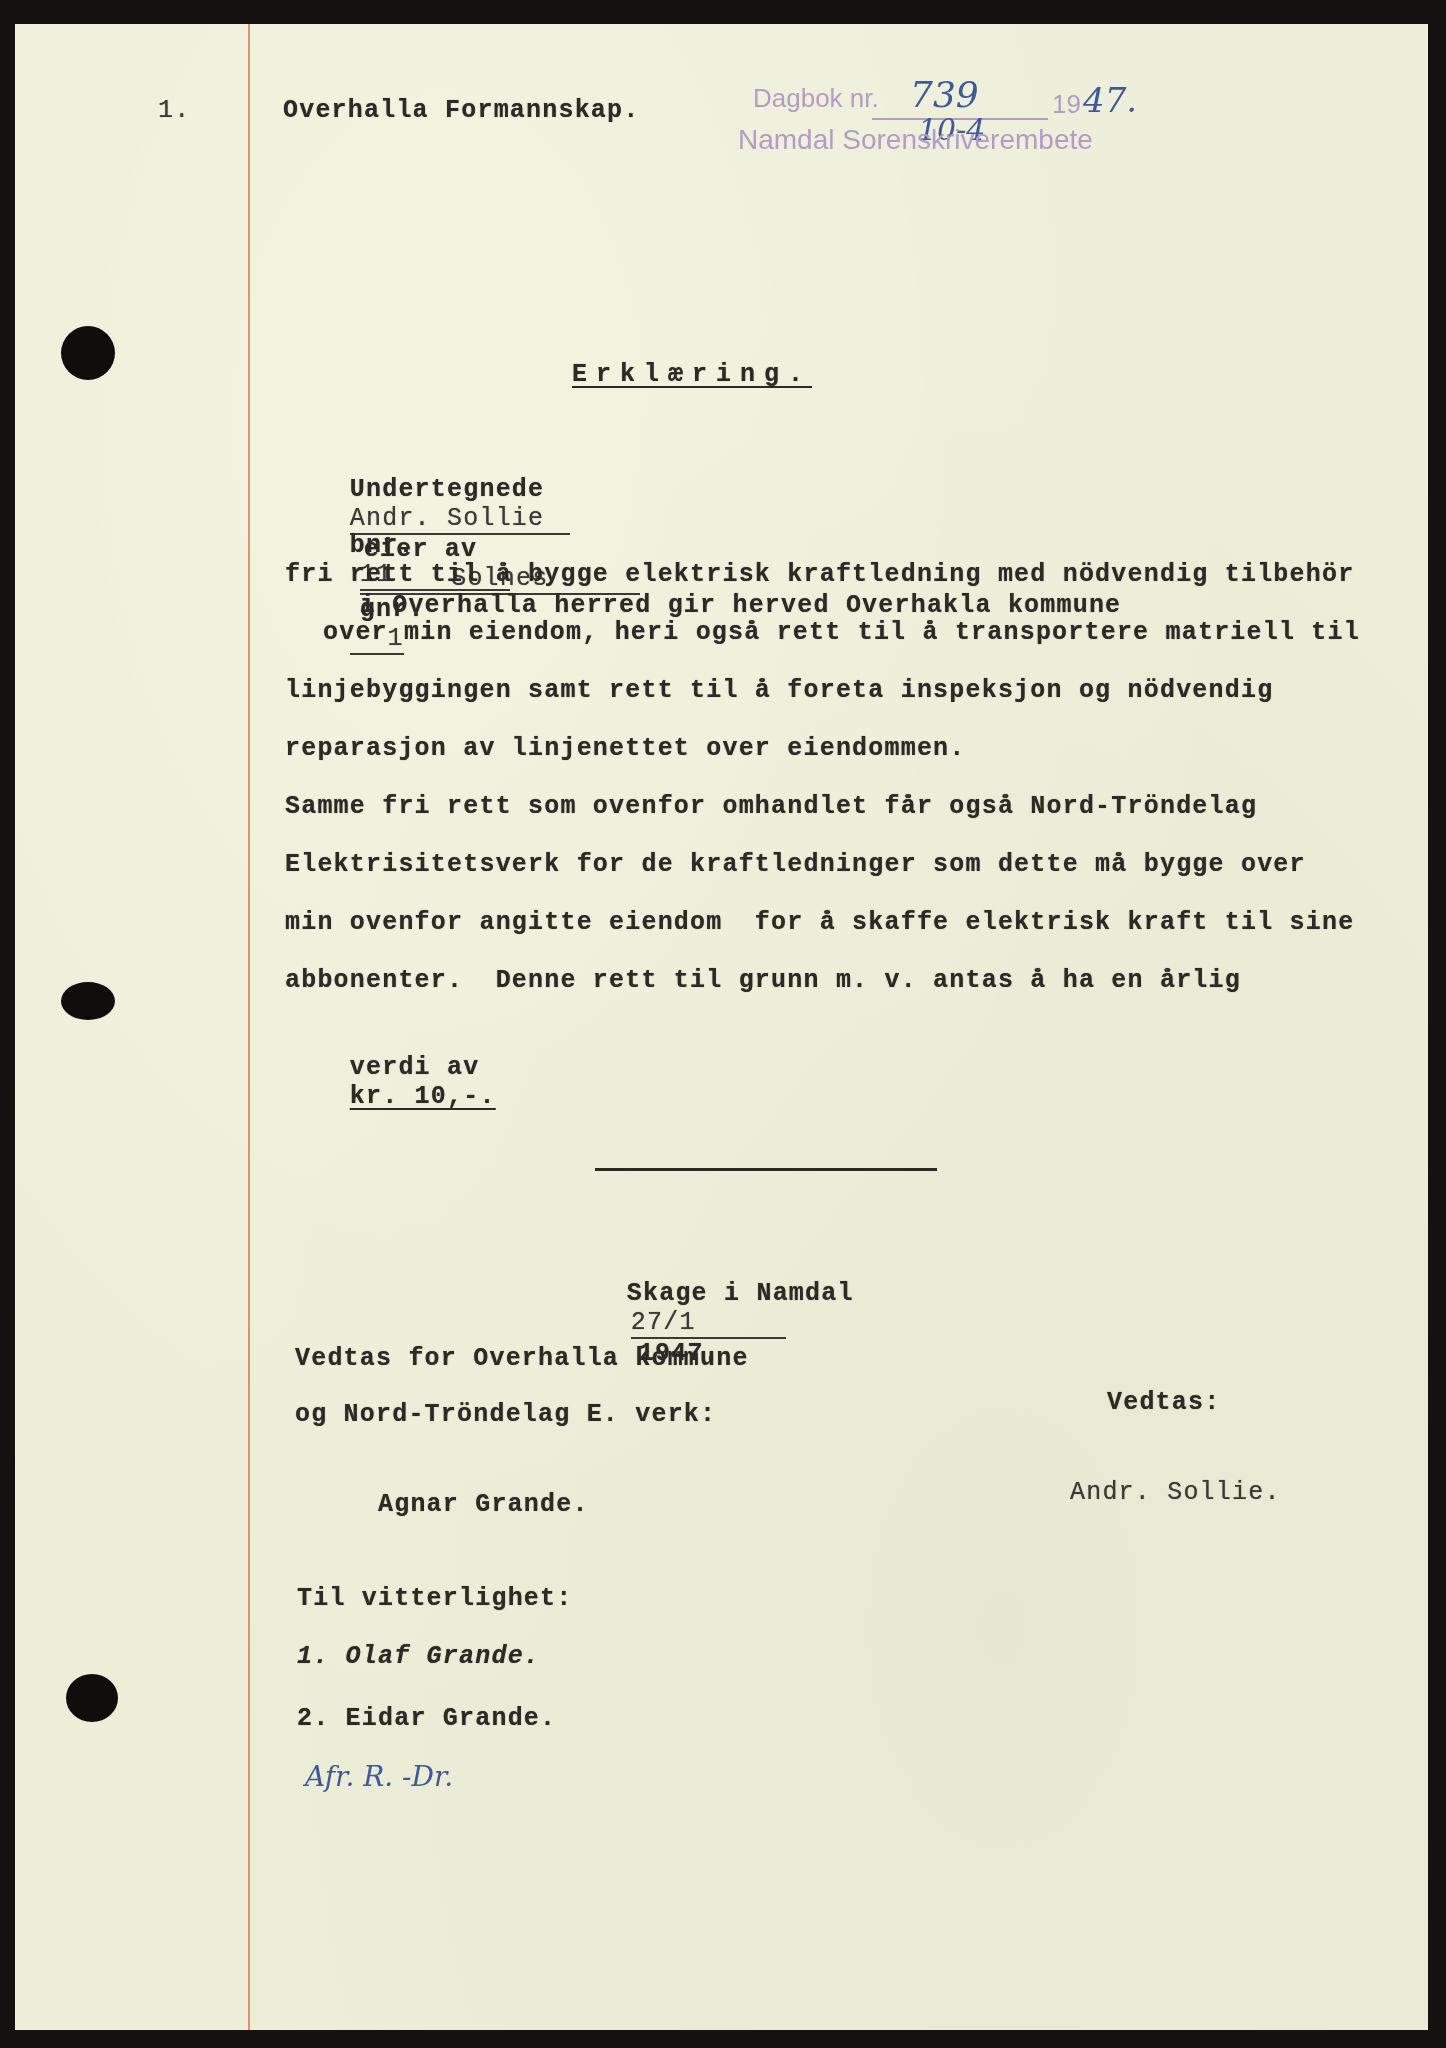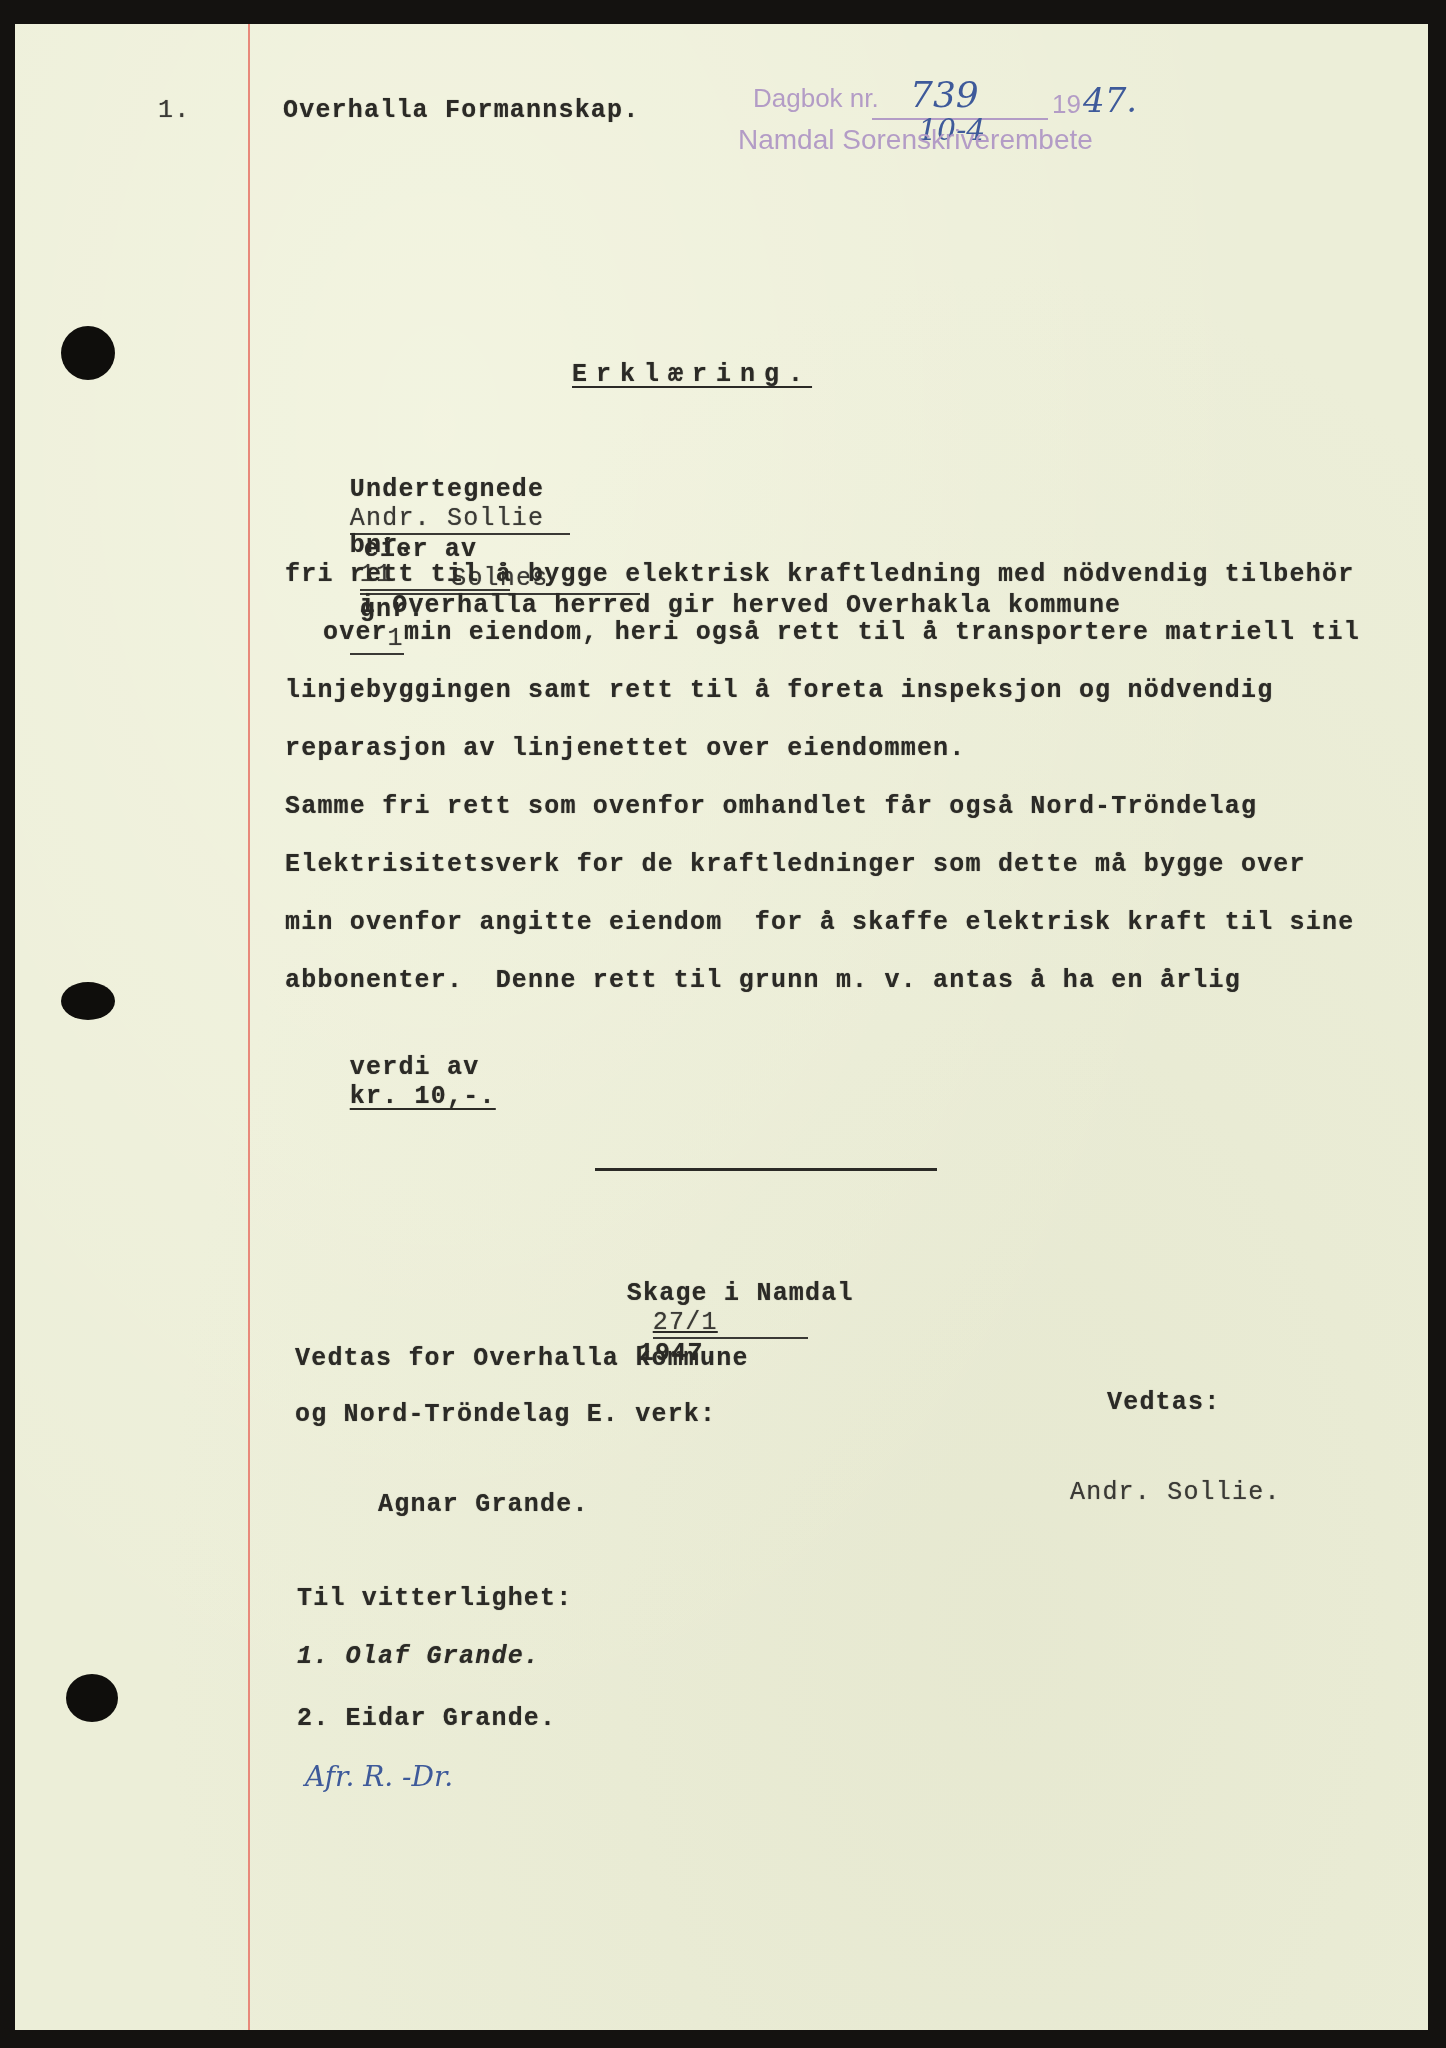--- a/index.html
+++ b/index.html
@@ -120,21 +120,21 @@
 
   <div class="tw" style="left:270px; top:1000px;">
     <span>verdi av</span>
     <span class="ul">kr. 10,-.</span>
   </div>
 
   <div class="rule" style="left:580px; top:1144px; width:342px;"></div>
 
   <div class="tw" style="left:547px; top:1226px;">
     <span>Skage i Namdal</span>
-    <span style="display:inline-block; width:155px; border-bottom:2px solid #3a3935; margin-left:26px;text-decoration:underline;"><span class="light">27/1</span></span>
+    <span style="display:inline-block; width:155px; border-bottom:2px solid #3a3935; margin-left:4px;"><span class="light">27/1</span></span>
     <span style="margin-left:12px;">1947.</span>
   </div>
 
   <div class="tw" style="left:280px; top:1320px;">Vedtas for Overhalla kommune</div>
   <div class="tw" style="left:280px; top:1376px;text-align:center;">og Nord-Tröndelag E. verk:</div>
   <div class="tw" style="left:1092px; top:1364px;">Vedtas:</div>
   <div class="tw" style="left:363px; top:1466px;">Agnar Grande.</div>
   <div class="tw light" style="left:1055px; top:1454px;">Andr. Sollie.</div>
 
   <div class="tw" style="left:282px; top:1560px;">Til vitterlighet:</div>

